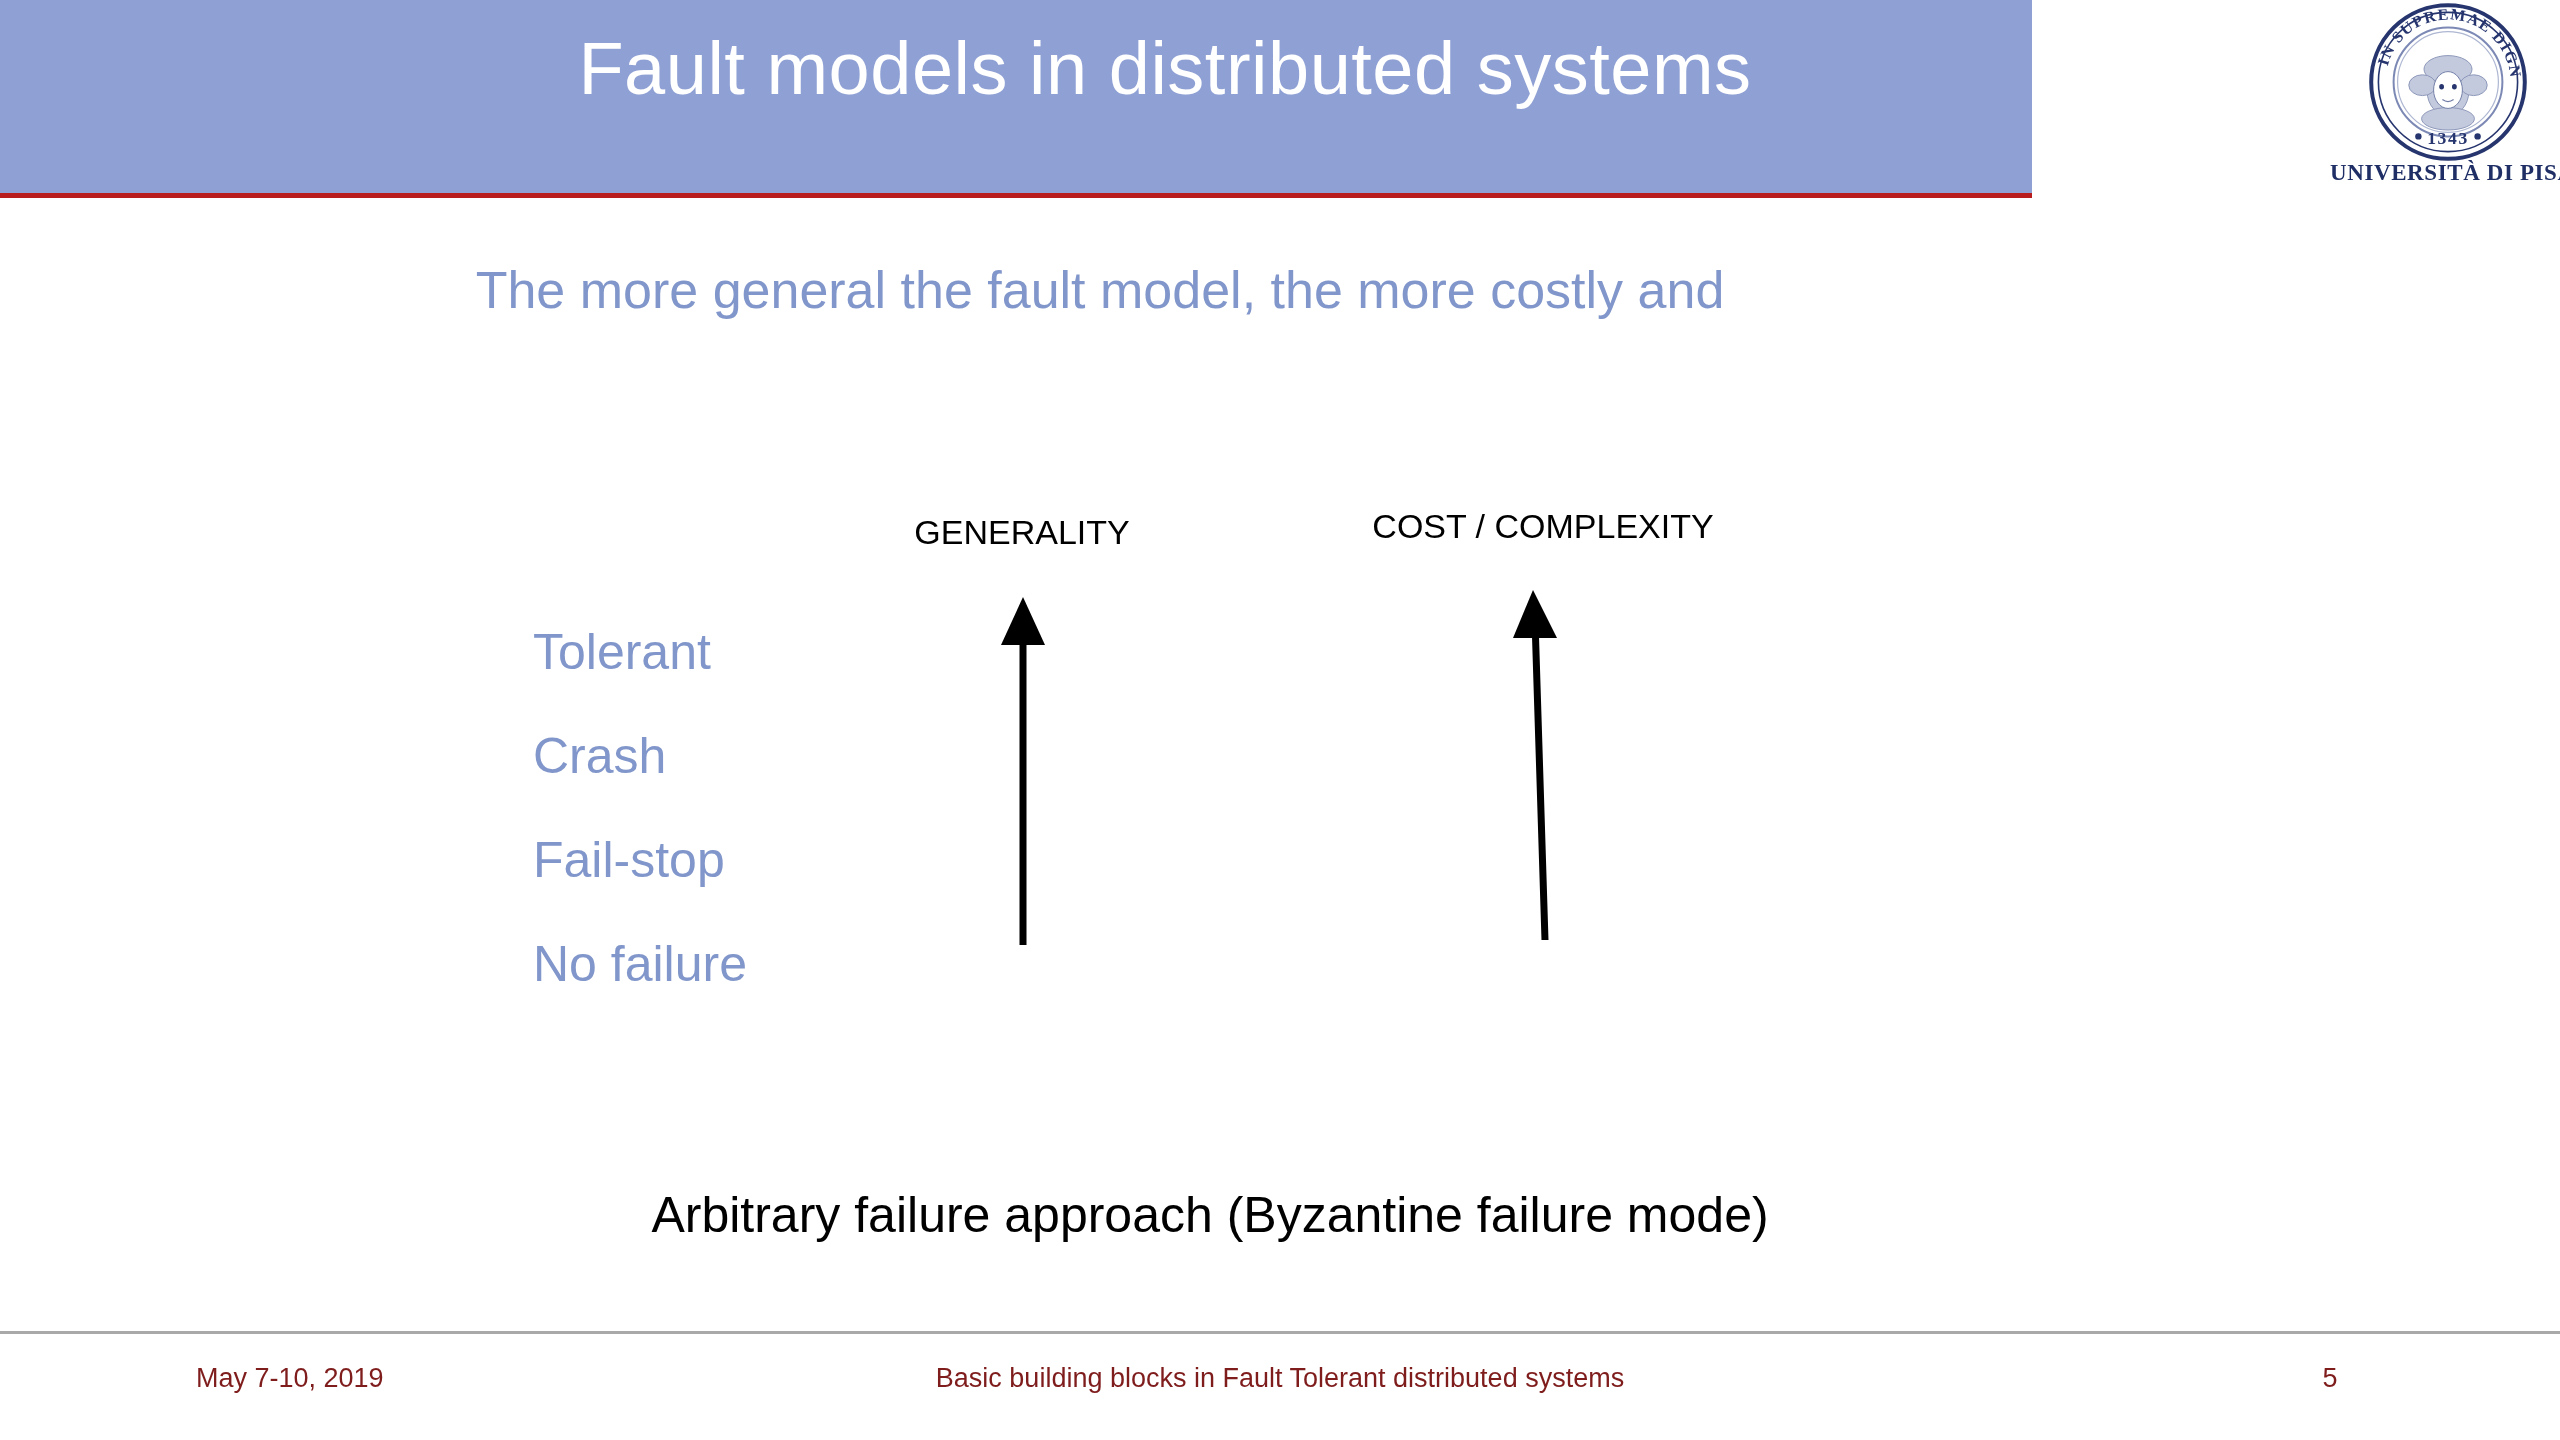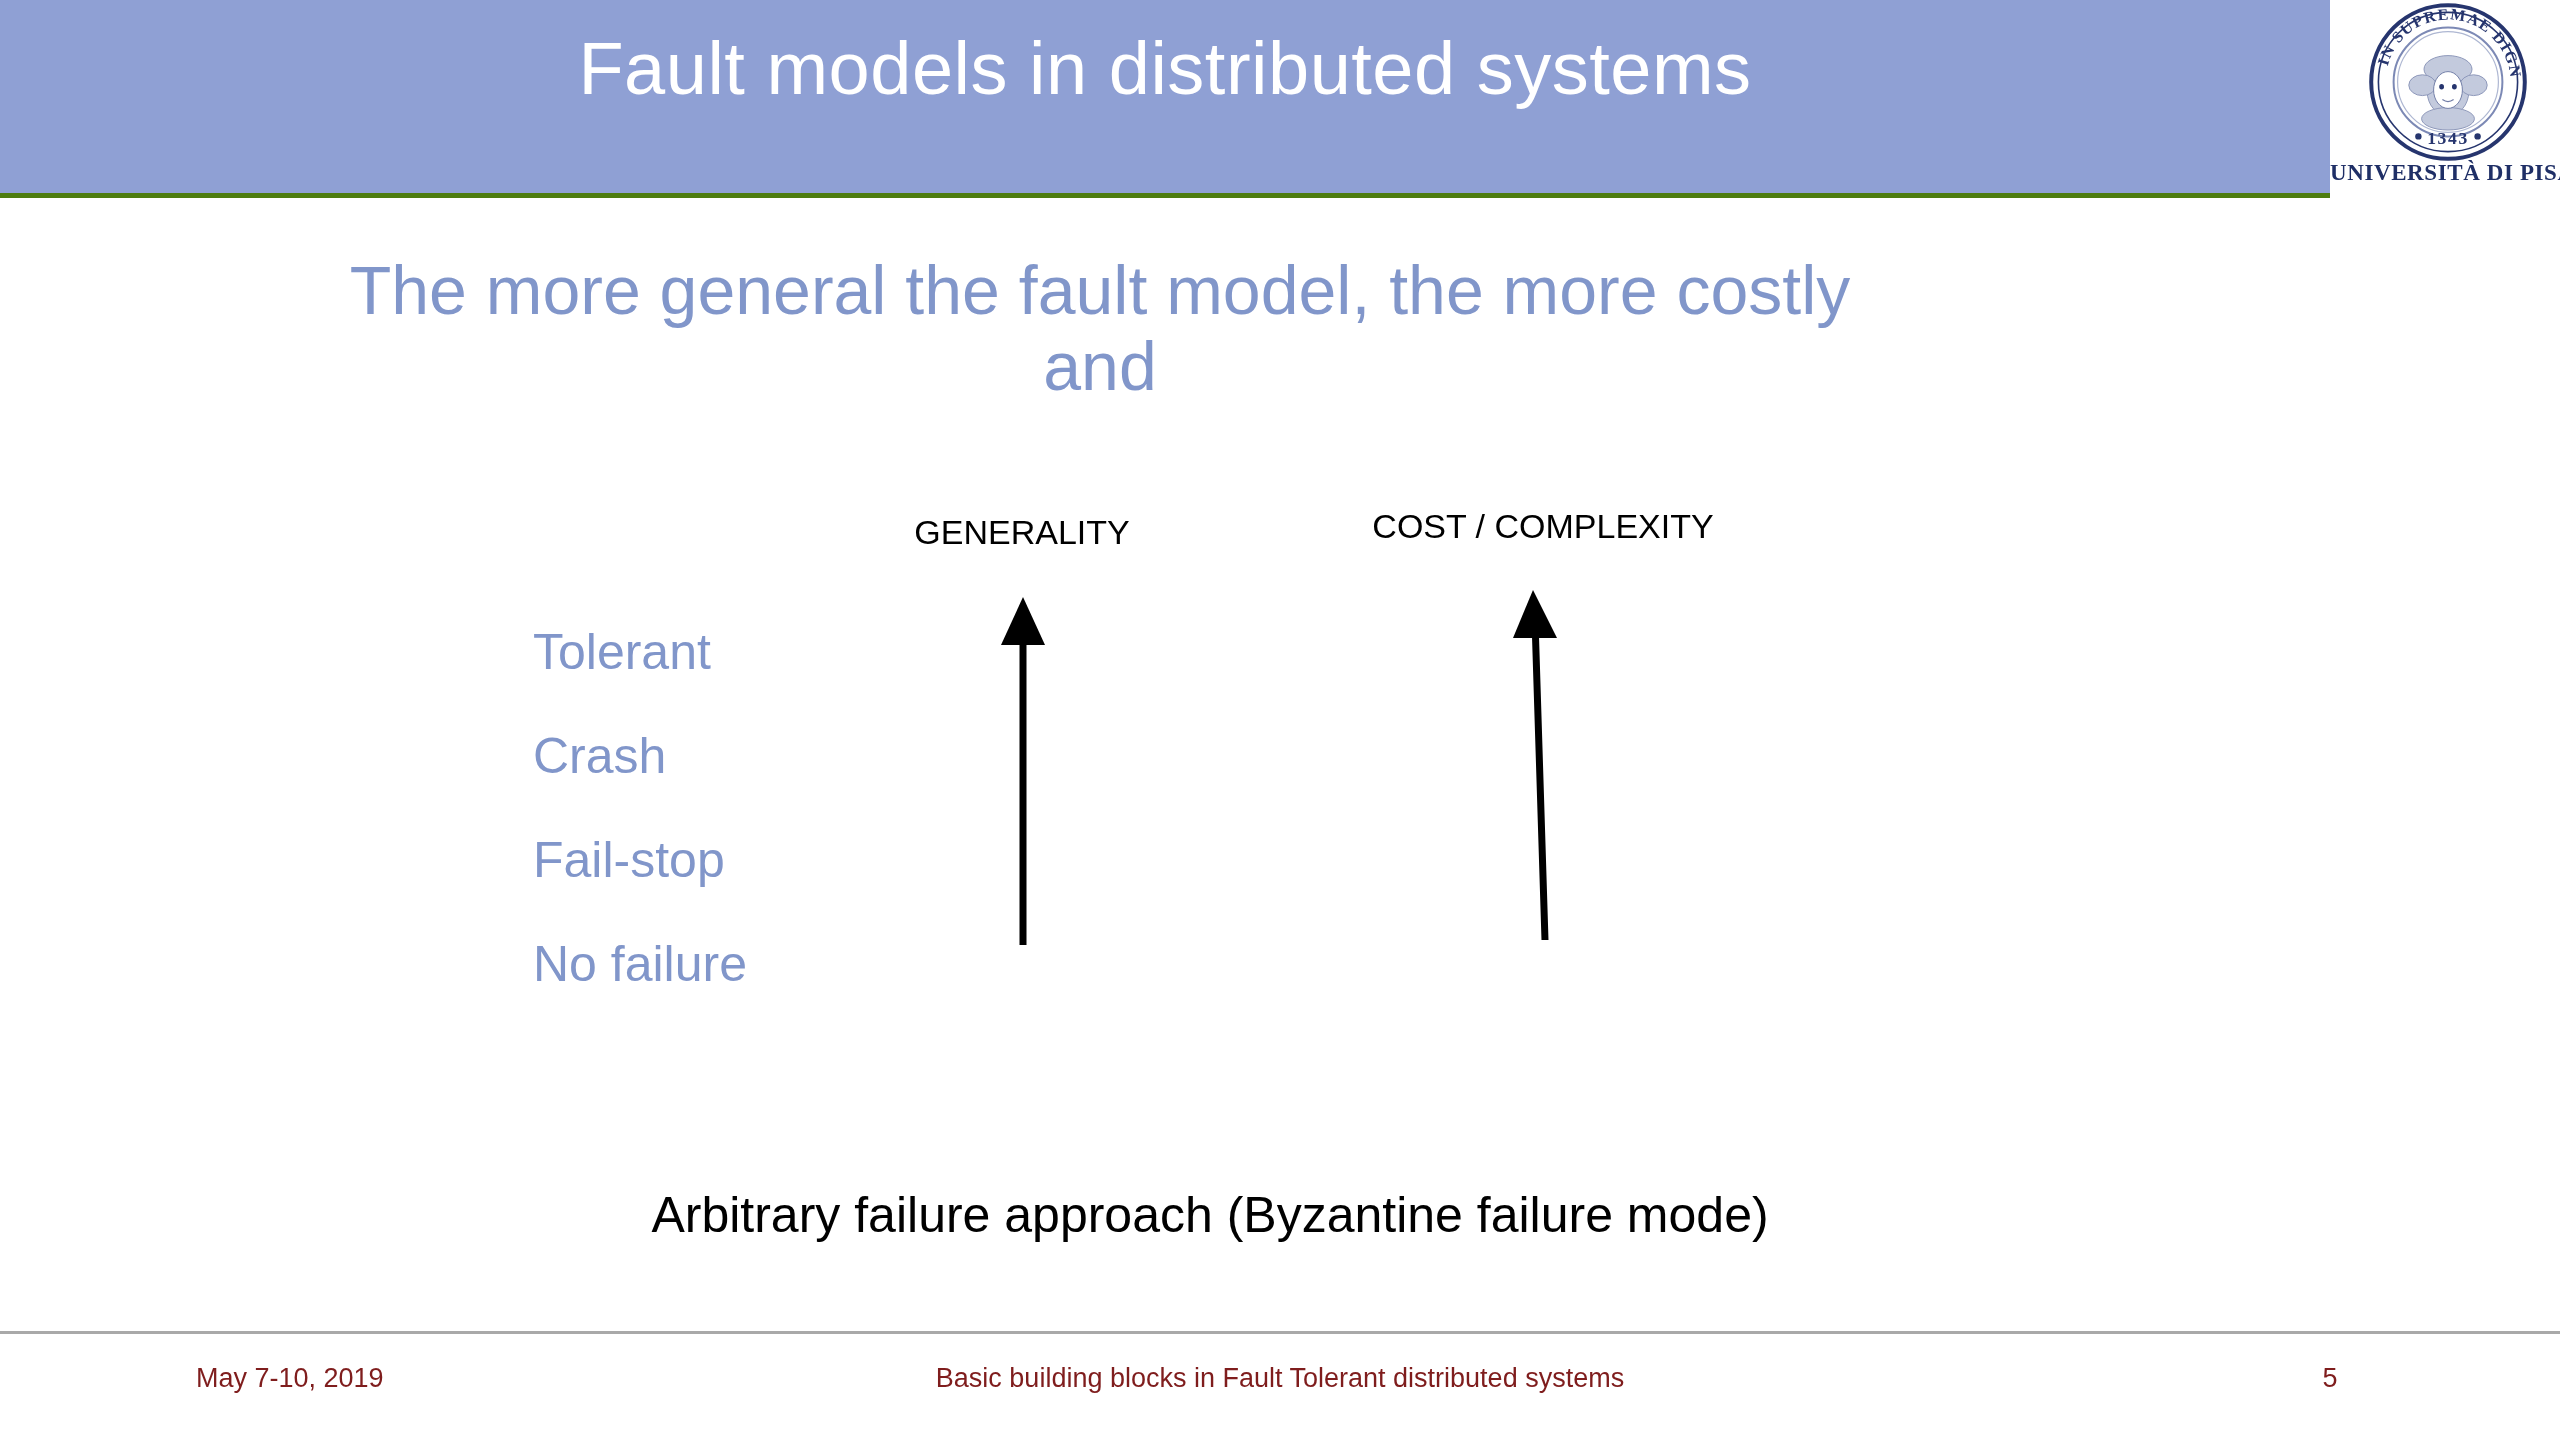--- a/index.html
+++ b/index.html
@@ -16,25 +16,25 @@
     height: 1440px;
     background: #ffffff;
     overflow: hidden;
   }
 
   
   #header-bar {
     position: absolute;
     left: 0;
     top: 0;
-    width: 2330px;
+    width: 2032px;
     height: 198px;
     background: #8fa0d4;
     box-sizing: border-box;
-    border-bottom: 5px solid #4d7c0f;
+    border-bottom: 5px solid #b91c1c;
   }
   #slide-title {
     position: absolute;
     left: 0;
     top: 28px;
     width: 2330px;
     text-align: center;
     color: #ffffff;
     font-size: 74px;
     font-weight: 400;
@@ -74,21 +74,21 @@
   }
 
   
   #subtitle {
     position: absolute;
     left: 300px;
     top: 252px;
     width: 1600px;
     text-align: center;
     color: #8196ca;
-    font-size: 68px;
+    font-size: 52px;
     line-height: 76px;
     font-weight: 400;
   }
 
   
   .axis-label {
     position: absolute;
     color: #000000;
     font-size: 34px;
     font-weight: 400;

